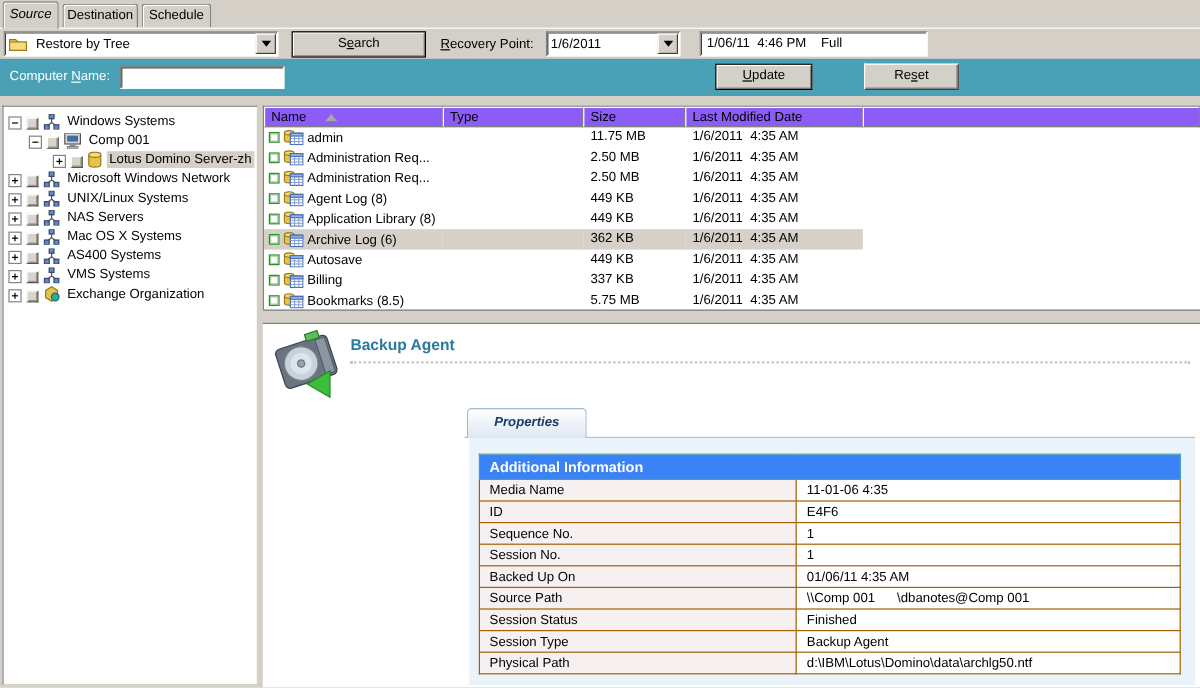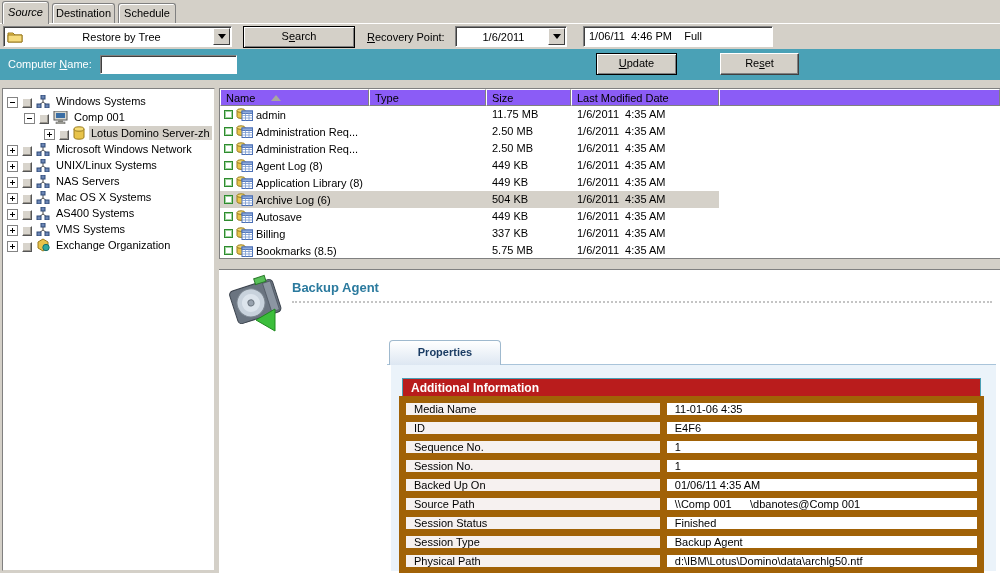--- a/index.html
+++ b/index.html
@@ -12,21 +12,21 @@
          border-radius:3px 3px 0 0; box-shadow: inset 1px 1px 0 #fff; text-align:center; }
   .tab.active { left:2px; top:1px; width:47px; height:23px; line-height:21px; z-index:2;font-style:italic; }
   .tab.t2 { left:52px; top:3px; width:63px; height:20px; line-height:18px; }
   .tab.t3 { left:118px; top:3px; width:58px; height:20px; line-height:18px; }
   .tab-hairline { position:absolute; left:0; top:23px; right:0; height:1px; background:#fff; z-index:1; }
 
   
   .sunken { background:#fff; border:1px solid; border-color:#808080 #fff #fff #808080;
             box-shadow: inset 1px 1px 0 #404040; }
   .combo { position:absolute; height:21px; display:flex; align-items:center; }
-  .combo .ctext { flex:1; padding-left:3px; white-space:pre; overflow:hidden;text-align:center; }
+  .combo .ctext { flex:1; padding-left:3px; white-space:pre; overflow:hidden; }
   .combo .carrow { width:17px; height:17px; margin-right:1px; background:#D4D0C8;
                    border:1px solid; border-color:#fff #404040 #404040 #fff;
                    display:flex; align-items:center; justify-content:center; }
   .tri-down { width:0; height:0; border-left:4px solid transparent; border-right:4px solid transparent;
               border-top:5px solid #000; }
   #restore-combo { left:3px; top:26px; width:229px; }
   #search-btn { left:243px; top:26px; width:112px; height:22px; }
   #recovery-label { position:absolute; left:367px; top:31px; }
   #recovery-combo { left:455px; top:26px; width:112px; }
   #recovery-detail { position:absolute; left:583px; top:26px; width:190px; height:21px;
@@ -85,28 +85,28 @@
   .h-splitter { position:absolute; left:219px; top:258px; width:781px; height:12px; background:#D4D0C8;
                 border-top:1px solid #808080; border-bottom:1px solid #808080; }
 
   
   .details { position:absolute; left:219px; top:270px; width:781px; height:303px; background:#fff; overflow:hidden; }
   #disk-icon { position:absolute; left:8px; top:2px; }
   #agent-title { position:absolute; left:73px; top:10px; font-size:13px; font-weight:bold; color:#2B7A9E; }
   .dotted { position:absolute; left:73px; right:8px; top:31px; border-bottom:2px dotted #C4C4C4; }
   .pane-blue { position:absolute; left:172px; top:95px; right:4px; bottom:2px; background:#EBF3FA; }
   .tabline { position:absolute; left:168px; top:94px; right:4px; height:1px; background:#A9C4DA; z-index:1; }
-  .prop-tab { position:absolute; left:170px; top:70px; width:112px; height:25px; z-index:2;
+  .prop-tab { position:absolute; left:170px; top:70px; width:100px; height:25px; z-index:2;
               background:linear-gradient(#ffffff,#DDE7F2); border:1px solid #9FB9CE; border-bottom:none;
-              border-radius:4px 4px 0 0; text-align:center; line-height:23px; font-weight:bold; color:#1A3C64; }
+              border-radius:4px 4px 0 0; text-align:center; line-height:23px; font-weight:bold; color:#1A3C64;font-style:italic; }
   .info-table { position:absolute; left:180px; top:108px; width:585px; border-collapse:collapse; z-index:2;
                 font-size:11px; }
-  .info-table th { background:#b91c1c; color:#fff; font-weight:bold; font-size:12px; text-align:left;
+  .info-table th { background:#3b82f6; color:#fff; font-weight:bold; font-size:12px; text-align:left;
                    height:21px; padding-left:8px; border:1px solid #4A9EB4; }
-  .info-table td { height:18px; border:7px solid #a16207; padding-left:8px; white-space:pre; }
+  .info-table td { height:18px; border:1px solid #a16207; padding-left:8px; white-space:pre; }
   .info-table td.lab { width:265px; background:#F6F1F0; }
   .info-table td.val { width:320px; background:#fff; }
 </style>
 </head>
 <body>
 
 <div class="window">
 
   <div class="tab active">Source</div>
   <div class="tab t2">Destination</div>
@@ -399,21 +399,21 @@
           <svg width="17" height="13" viewBox="0 0 17 13">
             <path d="M1 2.6 v6 a4 1.8 0 0 0 8 0 v-6" fill="#E8C34A" stroke="#9A7B1E"></path>
             <ellipse cx="5" cy="2.6" rx="4" ry="1.8" fill="#F4DA74" stroke="#9A7B1E"></ellipse>
             <rect x="6" y="3" width="10.5" height="9.5" fill="#fff" stroke="#4A6FB5"></rect>
             <rect x="6" y="3" width="10.5" height="2.4" fill="#9AB4E0" stroke="#4A6FB5"></rect>
             <path d="M6 7.5 h10.5 M6 10 h10.5 M9.5 5.4 v7.1 M13 5.4 v7.1" stroke="#7A9AD0" stroke-width="0.8"></path>
           </svg>
           <span>Archive Log (6)</span>
         </div>
       <div class="lc-type"></div>
-      <div class="lc-size">504 KB</div>
+      <div class="lc-size">362 KB</div>
       <div class="lc-date">1/6/2011  4:35 AM</div>
       <div class="lc-fill"></div>
     </div>
 
     <div class="lrow">
       <div class="lc-name">
           <span class="gcheck"></span>
           <svg width="17" height="13" viewBox="0 0 17 13">
             <path d="M1 2.6 v6 a4 1.8 0 0 0 8 0 v-6" fill="#E8C34A" stroke="#9A7B1E"></path>
             <ellipse cx="5" cy="2.6" rx="4" ry="1.8" fill="#F4DA74" stroke="#9A7B1E"></ellipse>

